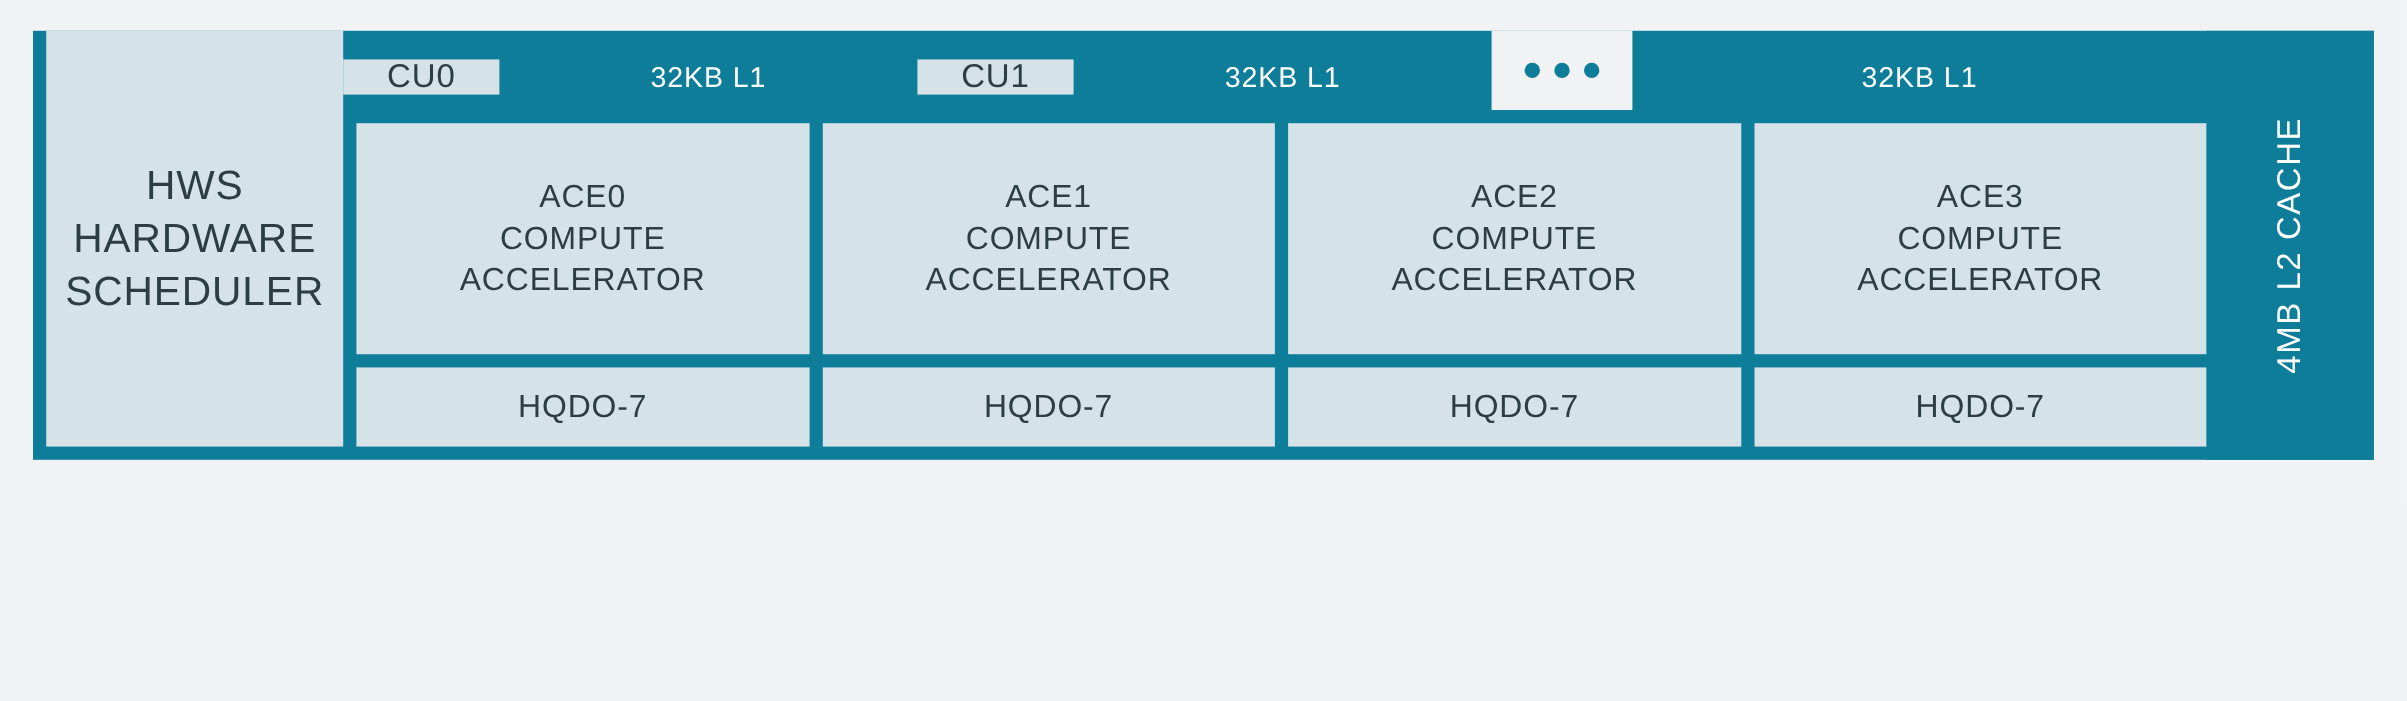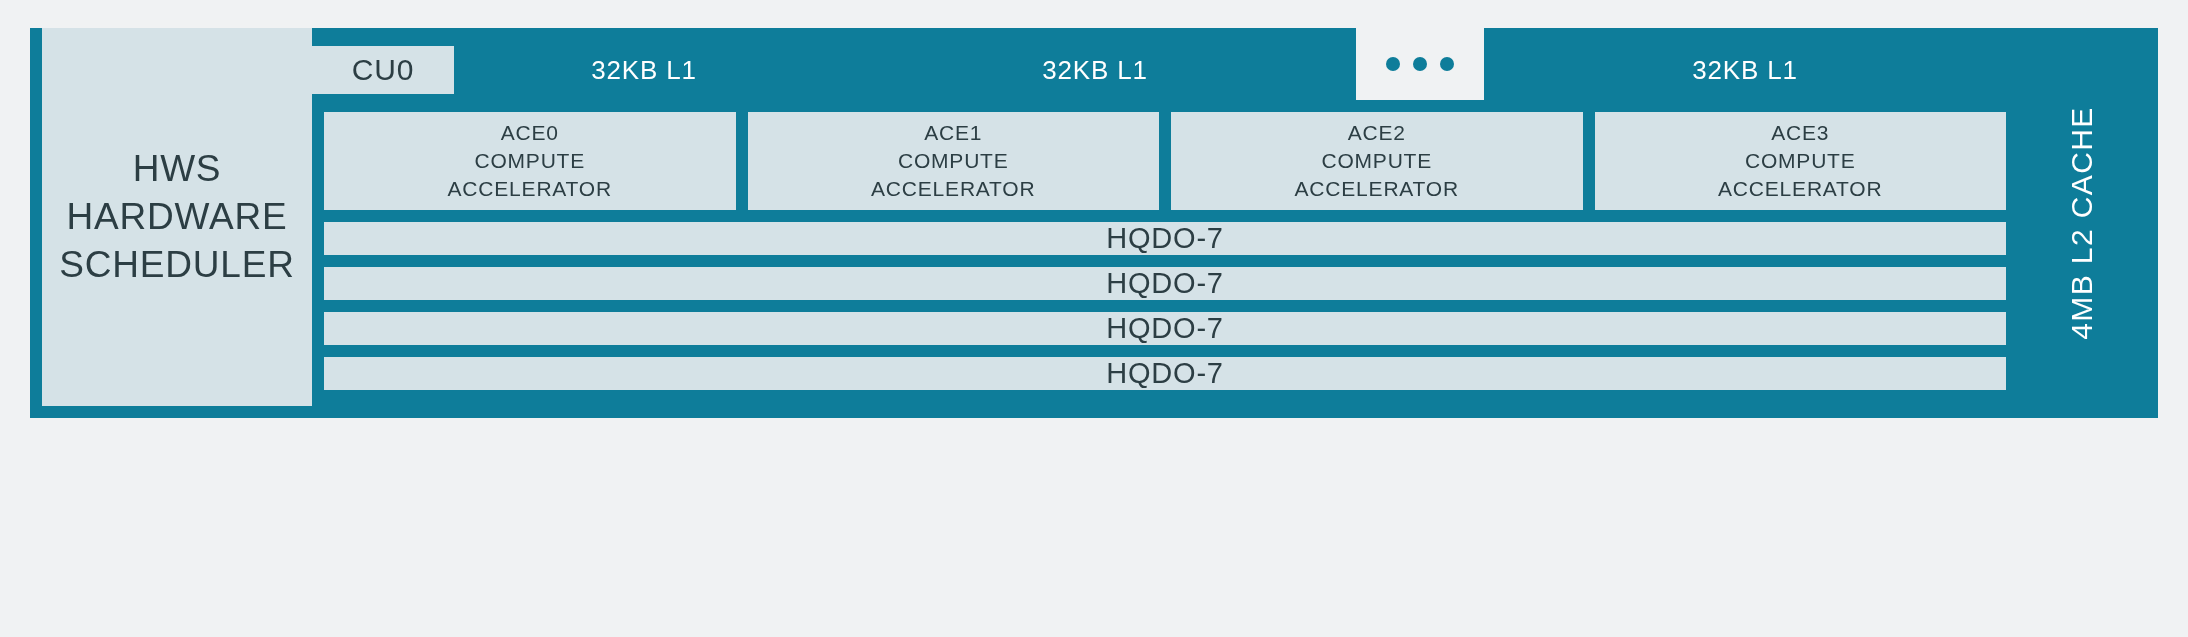--- a/index.html
+++ b/index.html
@@ -99,21 +99,21 @@
     flex: 1 1 0;
     min-width: 0;
     height: 100%;
   }
 
   .cu-box {
     background: #d5e2e7;
     color: #2c3e44;
     font-size: 30px;
     letter-spacing: 0.8px;
-    height: 48px;
+    height: 32px;
     min-width: 118px;
     padding: 0 12px;
     display: flex;
     align-items: center;
     justify-content: center;
     margin-top: 12px;
   }
 
   .l1-label {
     color: #ffffff;
@@ -172,32 +172,32 @@
 
   .ace-box {
     flex: 1 1 0;
     background: #d5e2e7;
     color: #2c3e44;
     display: flex;
     flex-direction: column;
     align-items: center;
     justify-content: center;
     text-align: center;
-    font-size: 21px;
+    font-size: 29px;
     line-height: 1.32;
     letter-spacing: 0.8px;
     min-width: 0;
   }
 
   
   .hqd-row {
     flex: 0 0 72px;
     display: flex;
-    flex-direction: column;
-    margin: 12px 0 16px 12px;
+    flex-direction: row;
+    margin: 12px 0 0 12px;
     gap: 12px;
   }
 
   .hqd-box {
     flex: 1 1 0;
     background: #d5e2e7;
     color: #2c3e44;
     display: flex;
     align-items: center;
     justify-content: center;
@@ -249,20 +249,21 @@
     <div class="center-col">
 
       <div class="cu-strip">
 
         <div class="cu-group">
           <div class="cu-box">CU0</div>
           <div class="l1-label">32KB L1</div>
         </div>
 
         <div class="cu-group">
+          <div class="cu-box">CU1</div>
           <div class="l1-label">32KB L1</div>
         </div>
 
         <div class="ellipsis-notch">
           <span class="dot"></span>
           <span class="dot"></span>
           <span class="dot"></span>
         </div>
 
         <div class="cu-group">

